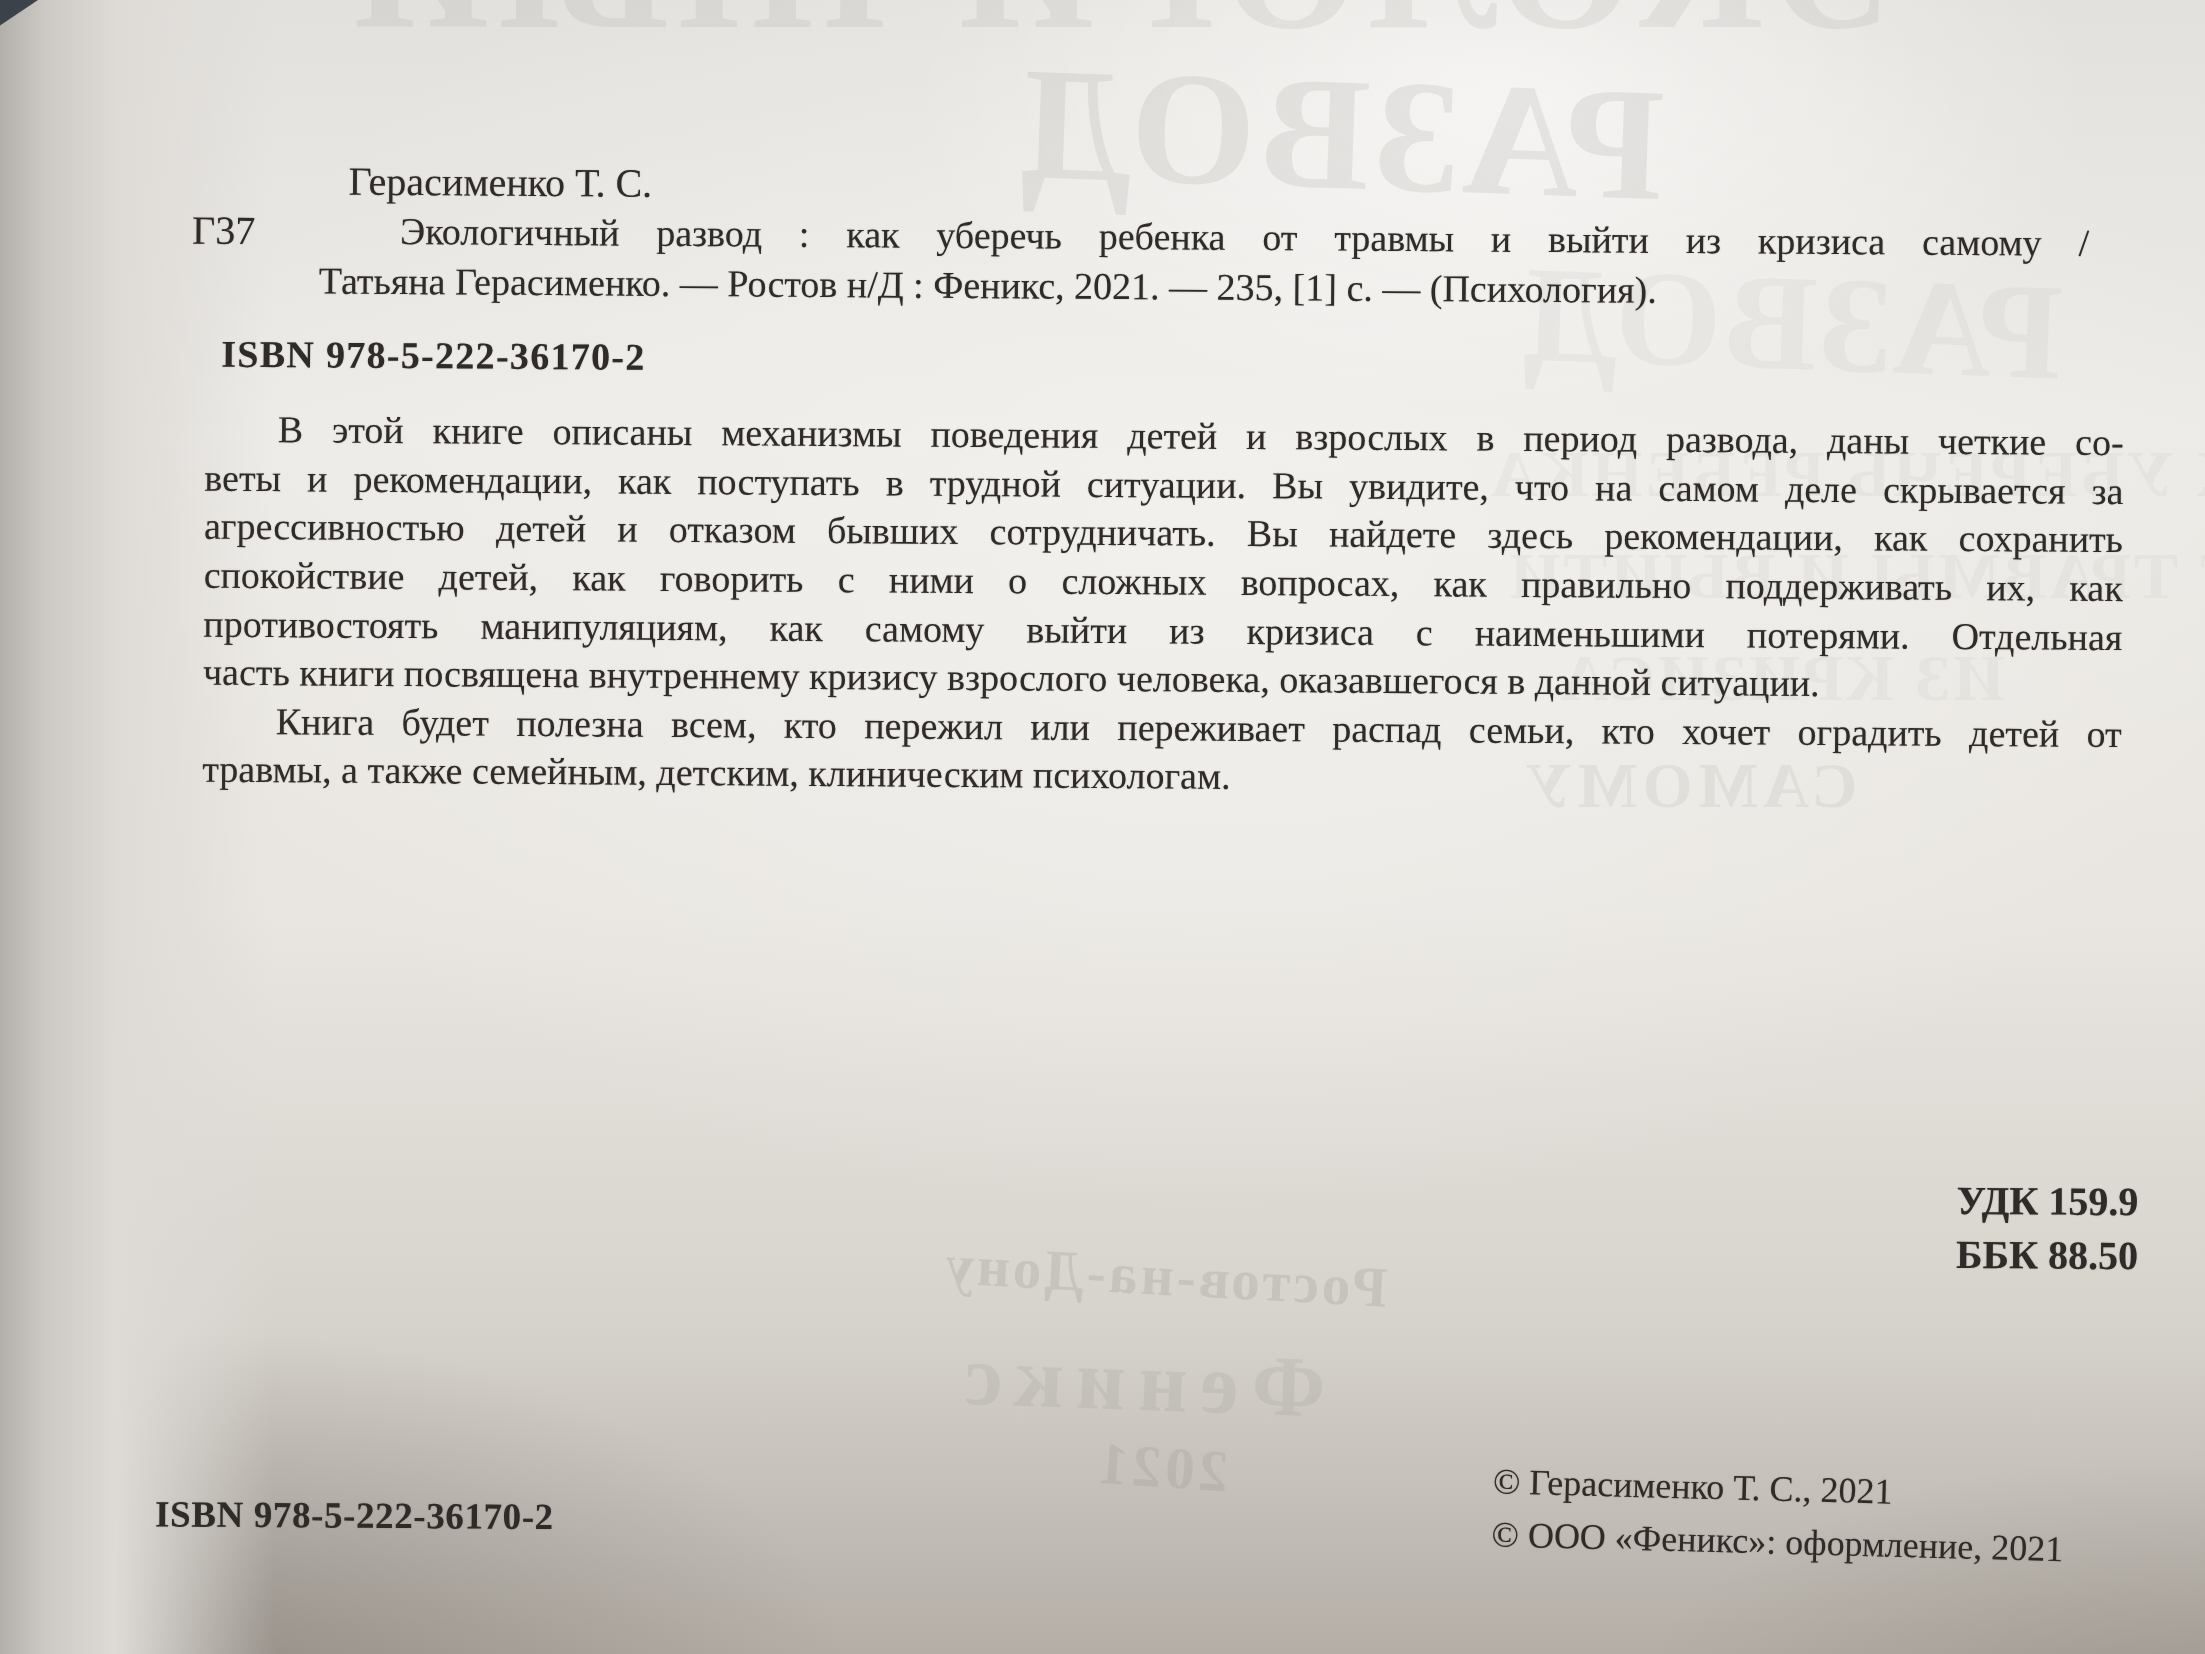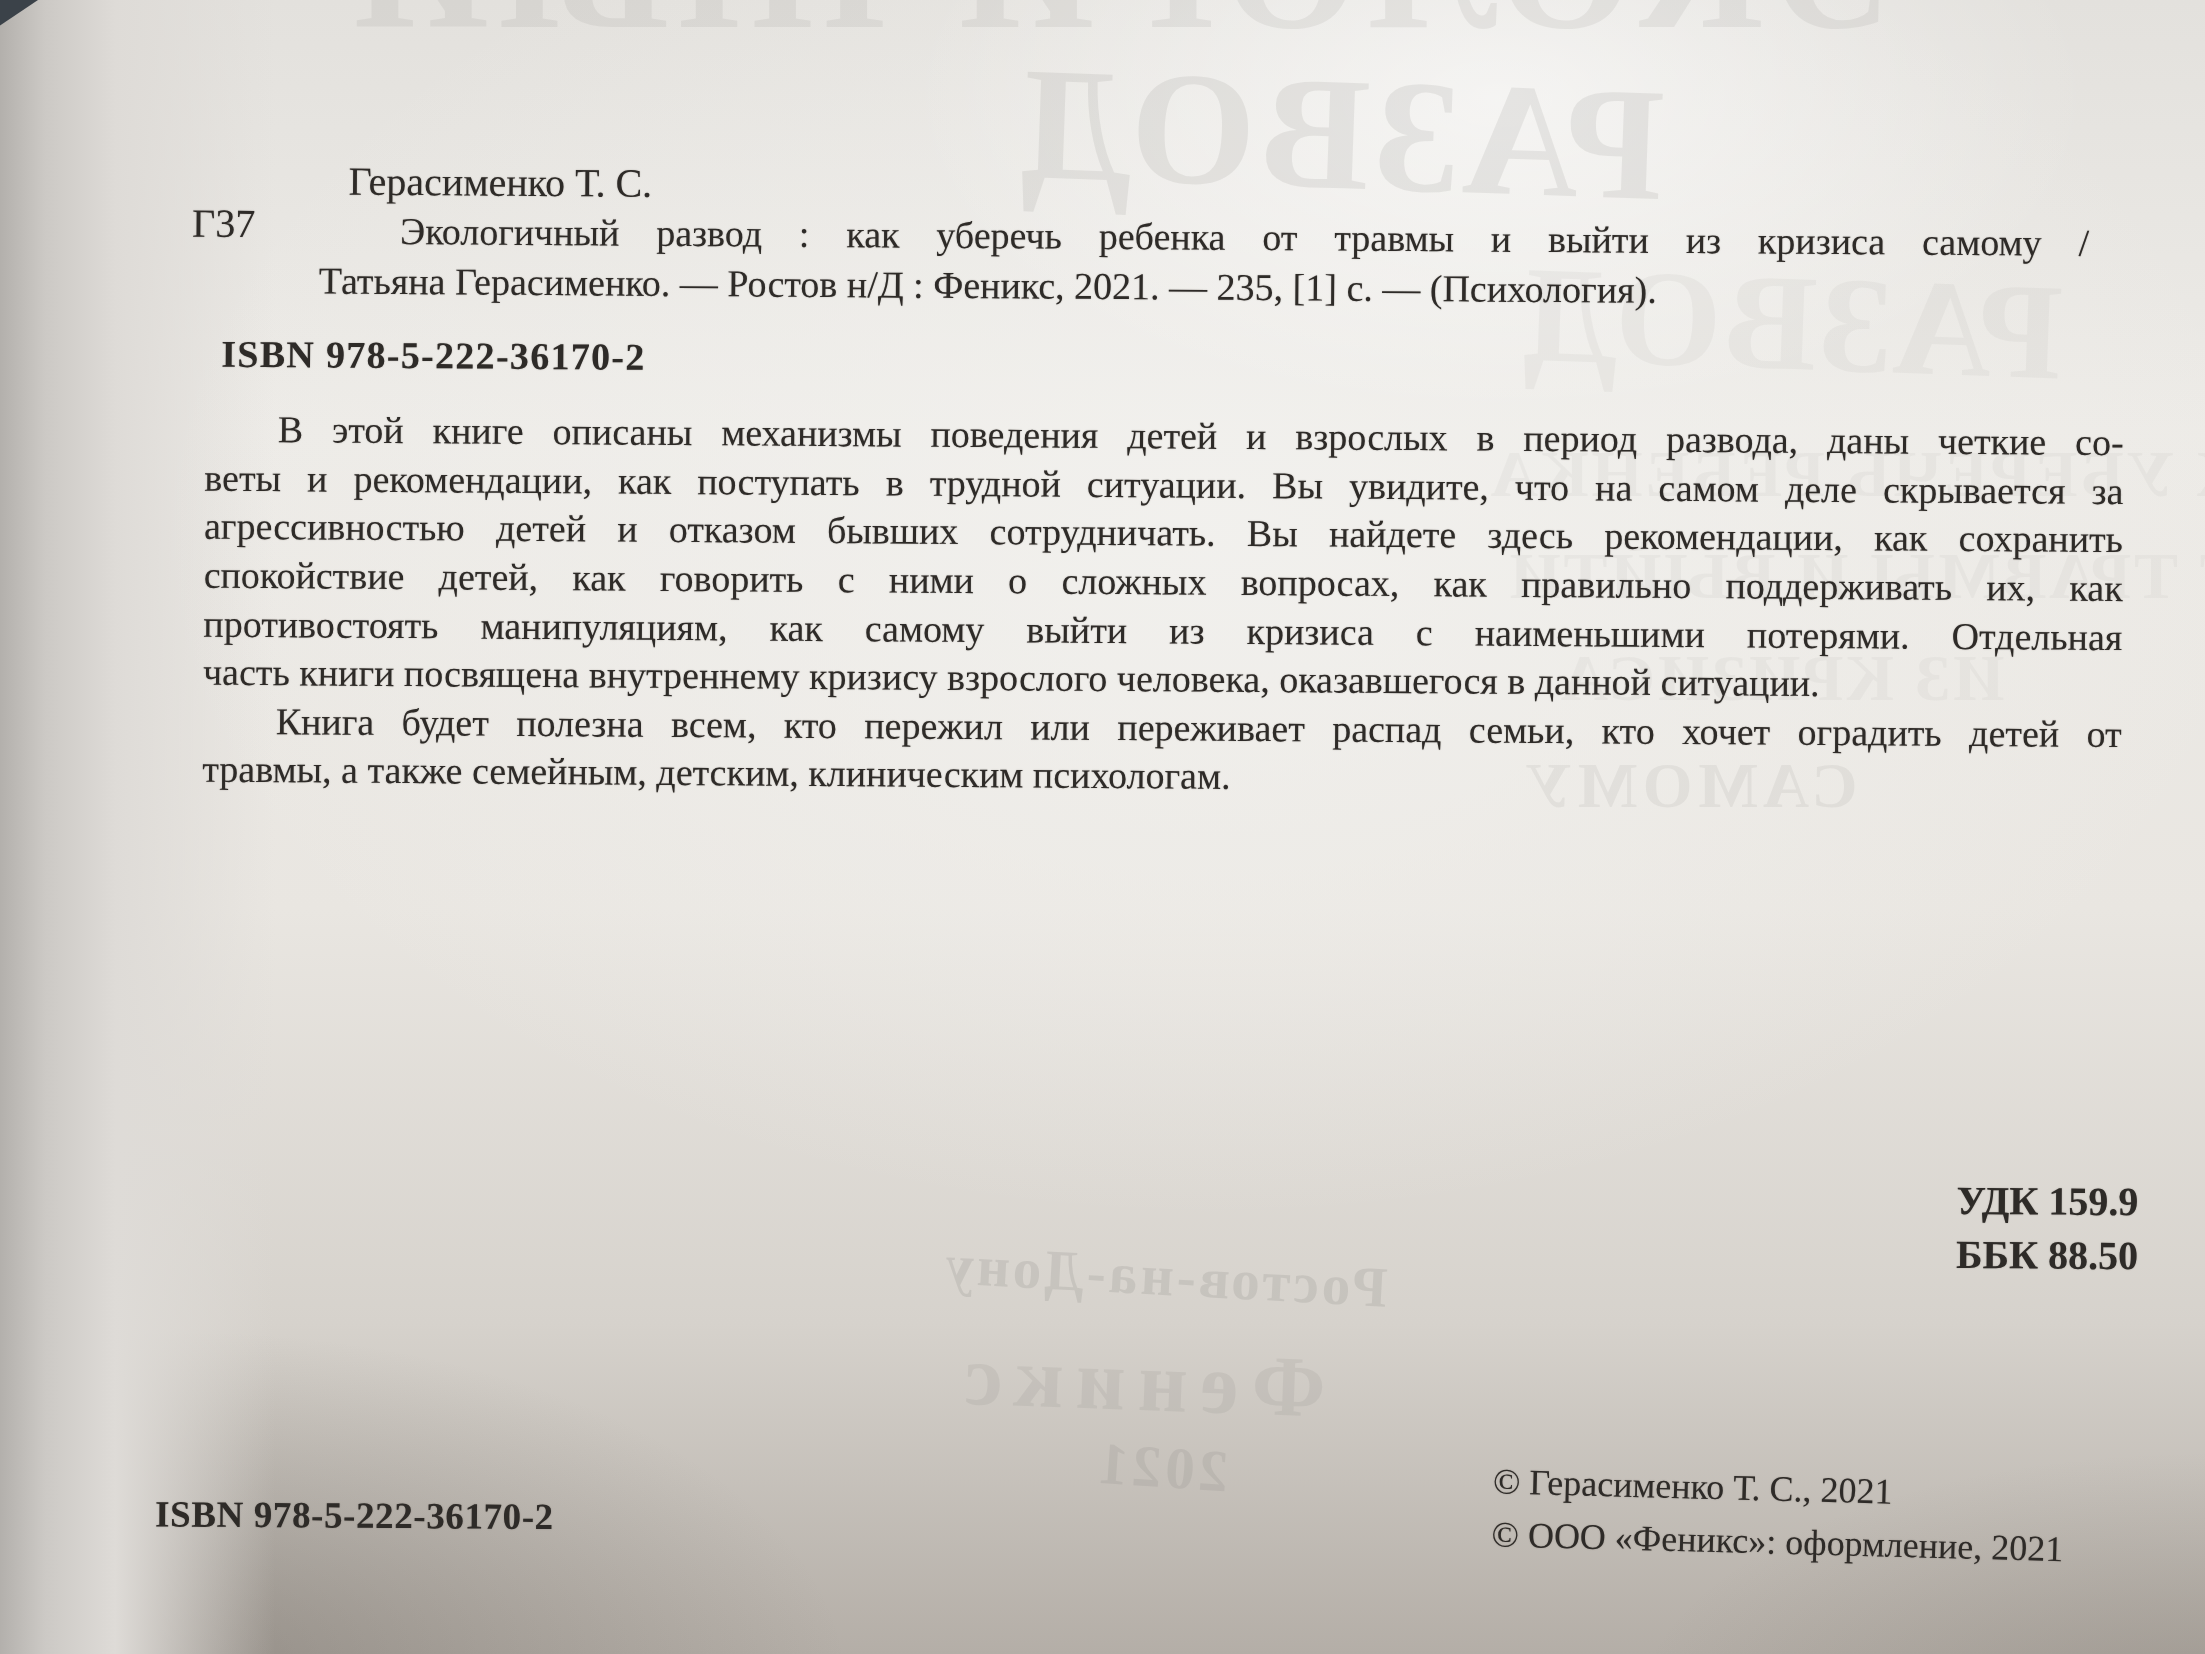--- a/index.html
+++ b/index.html
@@ -52,21 +52,21 @@
   <div class="ghost" style="left:1558px;top:645px;font-size:66px;letter-spacing:2.6px;opacity:0.07;">ИЗ КРИЗИСА</div>
   <div class="ghost" style="left:1520px;top:754px;font-size:64px;letter-spacing:5.1px;opacity:0.12;">САМОМУ</div>
   <div class="ghost" style="left:942px;top:1247px;font-size:57px;letter-spacing:3.2px;opacity:0.22;transform:scaleX(-1) rotate(-3deg);">Ростов-на-Дону</div>
   <div class="ghost" style="left:952px;top:1338px;font-size:86px;letter-spacing:12.8px;opacity:0.16;transform:scaleX(-1) rotate(-2deg);">Феникс</div>
   <div class="ghost" style="left:1095px;top:1438px;font-size:59px;letter-spacing:3.8px;opacity:0.2;transform:scaleX(-1) rotate(-4deg);">2021</div>
 
   <div class="content">
 
     <div class="txt body-line" style="left:344px;top:167px;font-size:40px;">Герасименко Т. С.</div>
 
-    <div class="txt body-line" style="left:188px;top:210px;font-size:40px;font-family:Liberation Serif, serif;">Г37</div>
+    <div class="txt body-line" style="left:188px;top:217px;font-size:40px;font-family:Liberation Serif, serif;">Г37</div>
 
     <div class="txt just" style="left:396px;top:217px;width:1689px;font-size:38px;">Экологичный развод : как уберечь ребенка от травмы и выйти из кризиса самому /</div>
 
     <div class="txt" style="left:315px;top:267px;font-size:38px;">Татьяна Герасименко. — Ростов н/Д : Феникс, 2021. — 235, [1] с. — (Психология).</div>
 
     <div class="txt b" style="left:218px;top:341px;font-size:38px;letter-spacing:1.3px;">ISBN 978-5-222-36170-2</div>
 
     <div class="txt just body-line" style="left:275px;top:416px;width:1846px;">В этой книге описаны механизмы поведения детей и взрослых в период развода, даны четкие со-</div>
     <div class="txt just body-line" style="left:202px;top:465px;width:1919px;">веты и рекомендации, как поступать в трудной ситуации. Вы увидите, что на самом деле скрывается за</div>
     <div class="txt just body-line" style="left:202px;top:513px;width:1919px;">агрессивностью детей и отказом бывших сотрудничать. Вы найдете здесь рекомендации, как сохранить</div>

